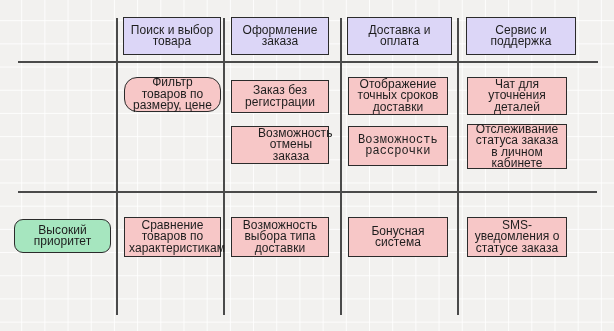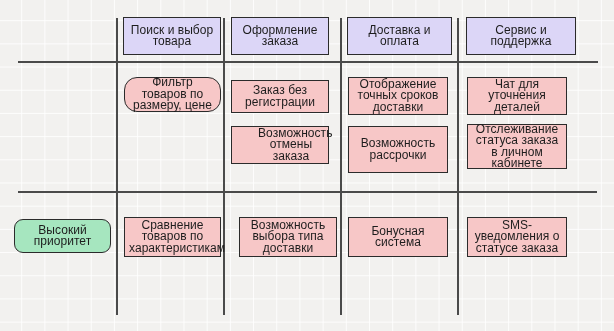--- a/index.html
+++ b/index.html
@@ -107,35 +107,35 @@
   <div class="node card" style="left:231px; top:80px; width:98px; height:33px;">
     <span>Заказ без регистрации</span>
   </div>
   <div class="node card" style="left:231px; top:126px; width:98px; height:38px;padding-left:26px;">
     <span>Возможность отмены заказа</span>
   </div>
 
   <div class="node card" style="left:348px; top:77px; width:100px; height:38px;">
     <span>Отображение точных сроков доставки</span>
   </div>
-  <div class="node card" style="left:348px; top:126px; width:100px; height:47px;">
+  <div class="node card" style="left:348px; top:126px; width:100px; height:40px;font-family:Liberation Mono, monospace;">
     <span>Возможность рассрочки</span>
   </div>
 
   <div class="node card" style="left:467px; top:124px; width:100px; height:45px;">
     <span>Отслеживание статуса заказа в личном кабинете</span>
   </div>
   <div class="node card" style="left:467px; top:77px; width:100px; height:38px;">
     <span>Чат для уточнения деталей</span>
   </div>
 
   <div class="node card" style="left:124px; top:217px; width:97px; height:40px;">
     <span>Сравнение товаров по характеристикам</span>
   </div>
-  <div class="node card" style="left:231px; top:217px; width:98px; height:40px;margin-left:8px;">
+  <div class="node card" style="left:231px; top:217px; width:98px; height:40px;">
     <span>Возможность выбора типа доставки</span>
   </div>
   <div class="node card" style="left:467px; top:217px; width:100px; height:40px;">
     <span>SMS- уведомления о статусе заказа</span>
   </div>
   <div class="node card" style="left:348px; top:217px; width:100px; height:40px;">
     <span>Бонусная система</span>
   </div>
 
 </div>

